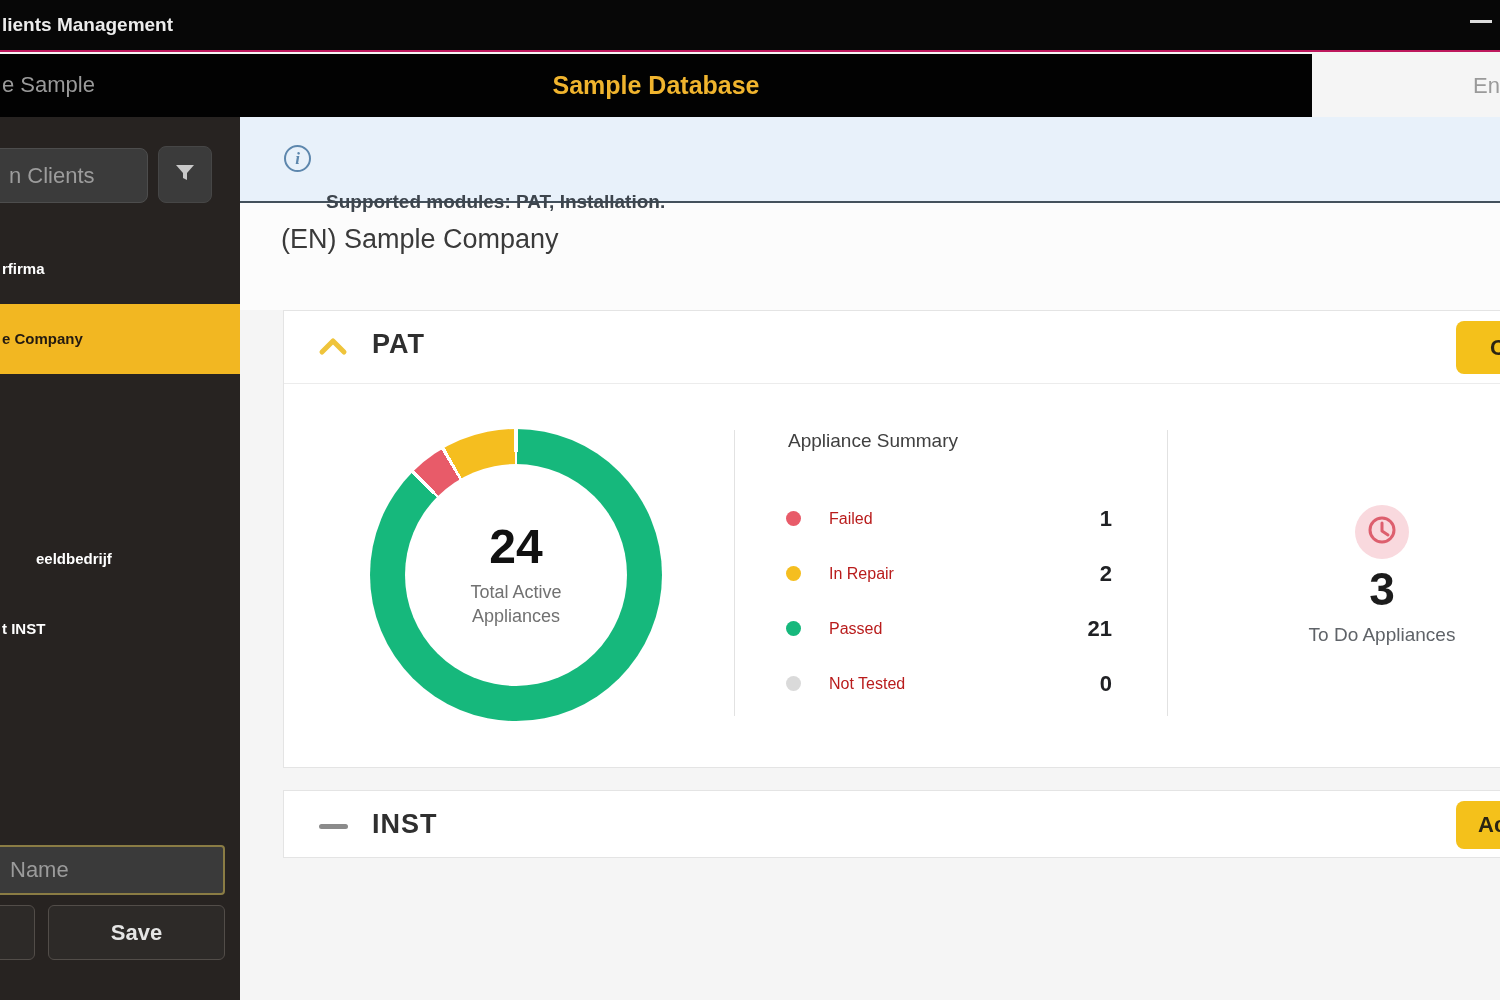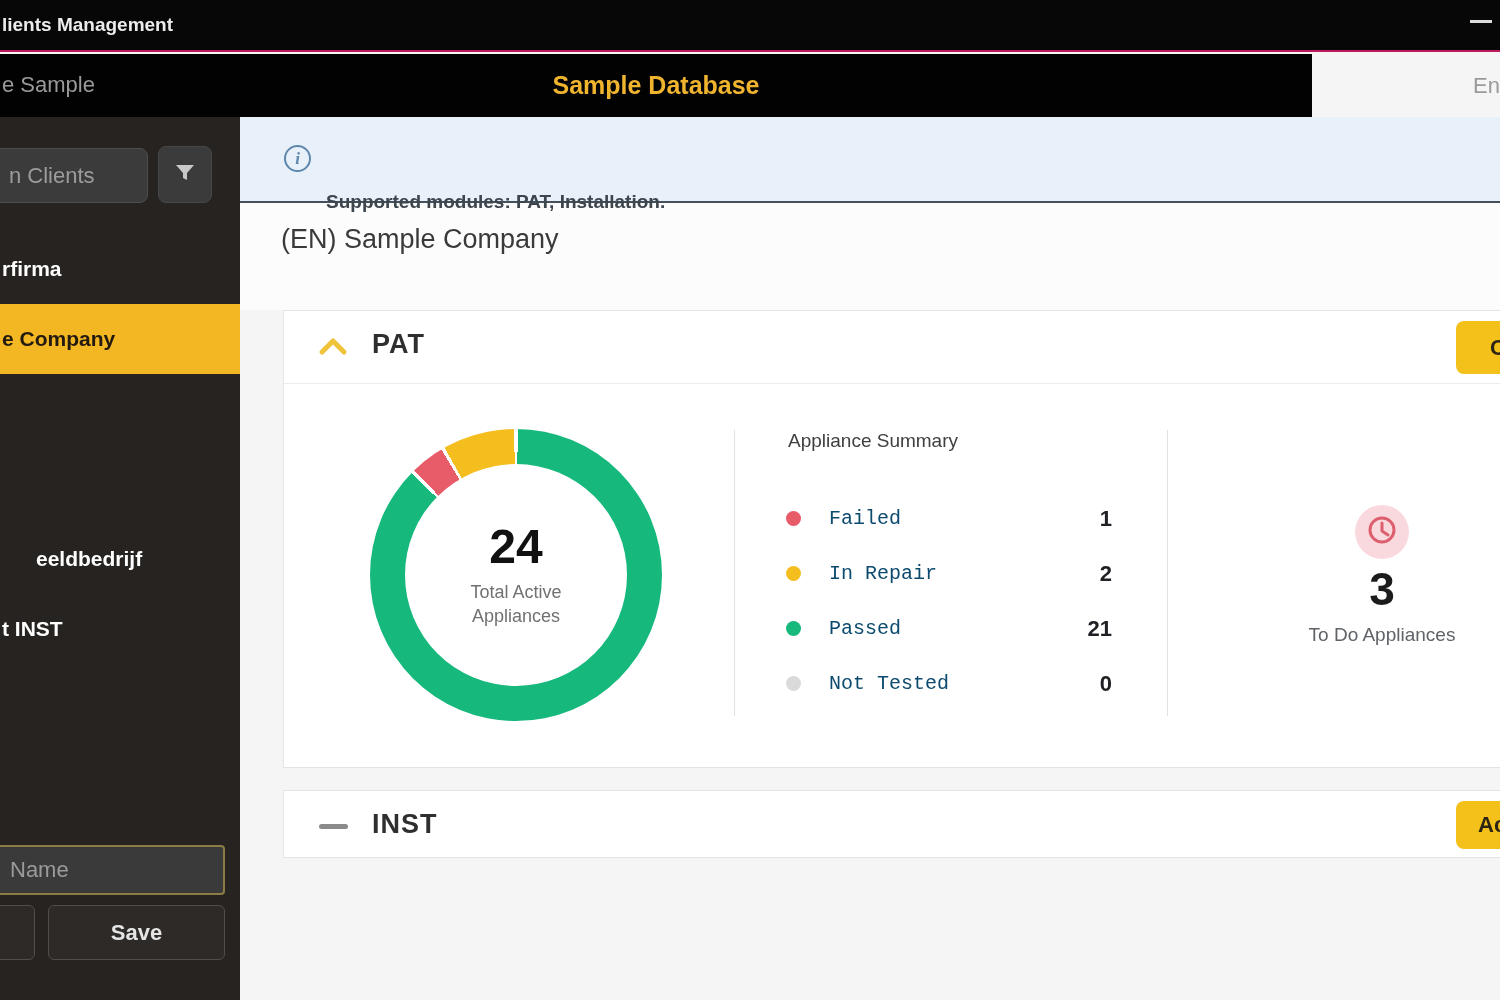--- a/index.html
+++ b/index.html
@@ -20,21 +20,21 @@
   
   .sidebar { position:absolute; left:0; top:117px; width:240px; height:883px; background:#272321; overflow:hidden; }
   .search-input { position:absolute; left:-62px; top:31px; width:210px; height:55px; background:#3b3b3b;
     border:1px solid #4d4d4d; border-radius:8px; color:#c9c9c9; font-size:22px; padding-left:70px;
     font-family:"Liberation Sans", sans-serif; outline:none; }
   .search-input::placeholder { color:#9c9c9c; }
   .filter-btn { position:absolute; left:158px; top:29px; width:54px; height:57px; background:#3b3b3b;
     border:1px solid #464646; border-radius:8px; cursor:pointer; display:flex; align-items:center; justify-content:center; }
   .client-list { position:absolute; left:0; top:117px; width:240px; }
   .client-item { position:relative; width:240px; height:70px; line-height:70px; color:#ffffff;
-    font-size:21px; font-weight:bold; padding-left:2px; white-space:nowrap; cursor:pointer; }
+    font-size:15px; font-weight:bold; padding-left:2px; white-space:nowrap; cursor:pointer; }
   .client-item.sel { background:#F2B722; color:#231a10; }
   .client-item.gap-before { margin-top:150px;padding-left:36px; }
   .name-input { position:absolute; left:-40px; top:728px; width:265px; height:50px; background:#3a3a3a;
     border:2px solid #8a7c44; border-radius:4px; color:#cfcfcf; font-size:22px; padding-left:48px;
     font-family:"Liberation Sans", sans-serif; outline:none; }
   .name-input::placeholder { color:#9b9b9b; }
   .cut-btn { position:absolute; left:-20px; top:788px; width:55px; height:55px; background:#2d2a28;
     border:1px solid #524d49; border-radius:6px; cursor:pointer; }
   .save-btn { position:absolute; left:48px; top:788px; width:177px; height:55px; background:#2d2a28;
     border:1px solid #524d49; border-radius:6px; color:#e5e5e5; font-size:22px; font-weight:bold;
@@ -70,21 +70,21 @@
   .donut-total { font-size:48px; font-weight:bold; color:#111111; line-height:1.1; }
   .donut-caption { margin-top:6px; width:160px; font-size:18px; color:#717171; line-height:1.35; }
 
   .vdiv { position:absolute; top:46px; width:1px; height:286px; background:#e2e2e2; }
   .vdiv1 { left:450px; } .vdiv2 { left:883px; }
 
   .summary-title { position:absolute; left:504px; top:46px; font-size:19px; color:#404040; }
   .legend-rows { position:absolute; left:502px; top:107px; width:326px; }
   .legend-row { display:flex; align-items:center; height:55px; }
   .legend-row .dot { width:15px; height:15px; border-radius:50%; margin-right:28px; flex:none; }
-  .legend-row .lab { font-size:20px; color:#0c4a6e;font-family:Liberation Mono, monospace; }
+  .legend-row .lab { font-size:16px; color:#b91c1c; }
   .legend-row .val { margin-left:auto; font-size:22px; font-weight:bold; color:#202124; }
 
   .todo { position:absolute; left:948px; top:0; width:300px; height:384px; }
   .todo-badge { position:absolute; left:123px; top:121px; width:54px; height:54px; background:#F9D9DE; border-radius:50%;
     display:flex; align-items:center; justify-content:center; }
   .todo-count { position:absolute; left:0; top:178px; width:300px; text-align:center; font-size:46px; font-weight:bold; color:#1c1c1c; }
   .todo-label { position:absolute; left:0; top:240px; width:300px; text-align:center; font-size:19px; color:#5f6368; }
 </style>
 </head>
 <body>

